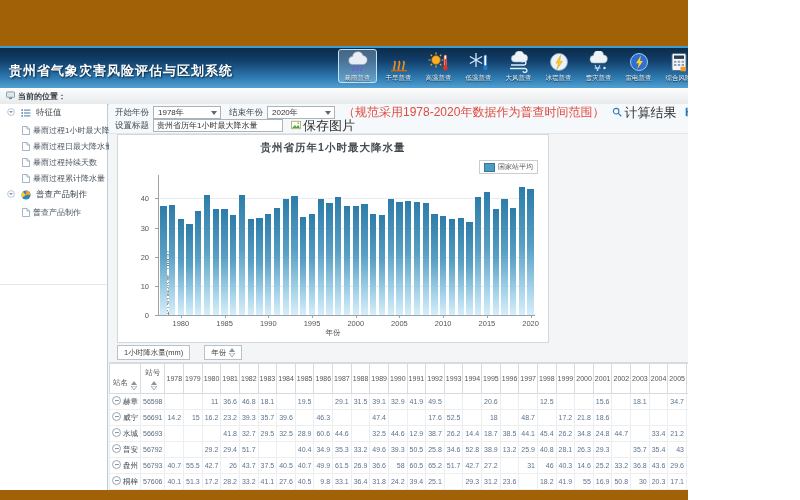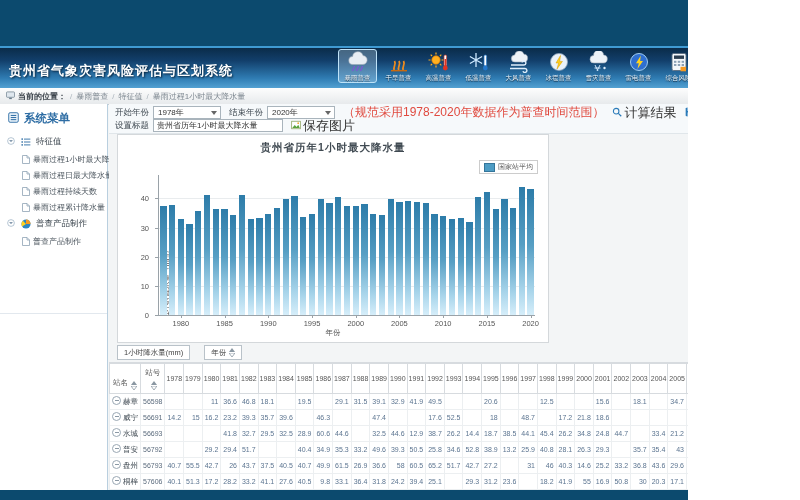--- a/index.html
+++ b/index.html
@@ -1,16 +1,16 @@
 <!DOCTYPE html>
 <html><head>
 <meta charset="utf-8">
 <style>
   html,body{margin:0;padding:0;background:#fff;}
-  .page{position:relative;width:688px;height:500px;background:#0c4a6e;overflow:hidden;
+  .page{position:relative;width:688px;height:500px;background:#a16207;overflow:hidden;
         font-family:"Liberation Sans","DejaVu Sans",sans-serif;-webkit-font-smoothing:antialiased;}
   .app{position:absolute;left:0;top:46px;width:800px;height:444px;background:#f3f5f6;}
 
   
   .banner{position:absolute;left:0;top:0;width:800px;height:42px;overflow:hidden;
     background:linear-gradient(180deg,#0a2c49 0%,#123f6b 30%,#2f7cb3 72%,#5aa8d8 100%);
     border-top:2px solid #3f9ad2;border-bottom:1px solid #9fcbe8;}
   .globe{position:absolute;right:-16px;top:-14px;width:72px;height:72px;border-radius:50%;
     background:radial-gradient(circle at 32% 30%,#e8f5fd 0%,#9fd0ef 18%,#4b92c8 45%,#1c5488 72%,#0b2c50 100%);
     box-shadow:0 0 10px rgba(180,225,255,.55);}
@@ -235,36 +235,26 @@
         </div>
     </div>
 
     <div class="crumbbar">
       <div class="crumb-left">
         <span><svg width="9" height="9" viewBox="0 0 10 10">
               <rect x="0.5" y="1" width="9" height="6" rx="1" fill="#dfe7ee" stroke="#6b7d8c" stroke-width="0.8"></rect>
               <rect x="3.5" y="7.5" width="3" height="1.5" fill="#6b7d8c"></rect>
             </svg></span>
         <span class="crumb-loc">当前的位置：</span>
-        <span id="crumbs"><span class="crumb-sep">/</span><span class="crumb-seg">暴雨普查</span><span class="crumb-sep">/</span><span class="crumb-seg">特征值</span><span class="crumb-sep">/</span><span class="crumb-seg">暴雨过程1小时最大降水量</span></span>
       </div>
     </div>
 
     <div class="bodyzone">
 
       <div class="sidebar">
-        <div class="sb-title">
-          <span><svg width="11" height="11" viewBox="0 0 12 12">
-                <rect x="0.8" y="0.8" width="10.4" height="10.4" rx="1.5" fill="#eaf3fa" stroke="#2e6da4" stroke-width="1"></rect>
-                <rect x="3" y="3.2" width="6" height="1.1" fill="#2e6da4"></rect>
-                <rect x="3" y="5.5" width="6" height="1.1" fill="#2e6da4"></rect>
-                <rect x="3" y="7.8" width="6" height="1.1" fill="#2e6da4"></rect>
-              </svg></span>
-          <span>系统菜单</span>
-        </div>
         <div id="sbtree">
             <div class="sb-group">
               <span><svg width="8" height="8" viewBox="0 0 9 9">
                   <circle cx="4.5" cy="4.5" r="3.8" fill="#fff" stroke="#9ab0c2" stroke-width="0.8"></circle>
                   <path d="M3 4h3M4.5 4l0 0" stroke="#7189a0" stroke-width="0.9"></path>
                   <path d="M3.2 3.5l1.3 2 1.3-2" fill="none" stroke="#7189a0" stroke-width="0.8"></path>
                 </svg></span>
               <span style="margin:0 2px 0 3px;display:inline-flex">
                 <svg width="10" height="10" viewBox="0 0 11 11">
                   <g fill="#2e6da4">

